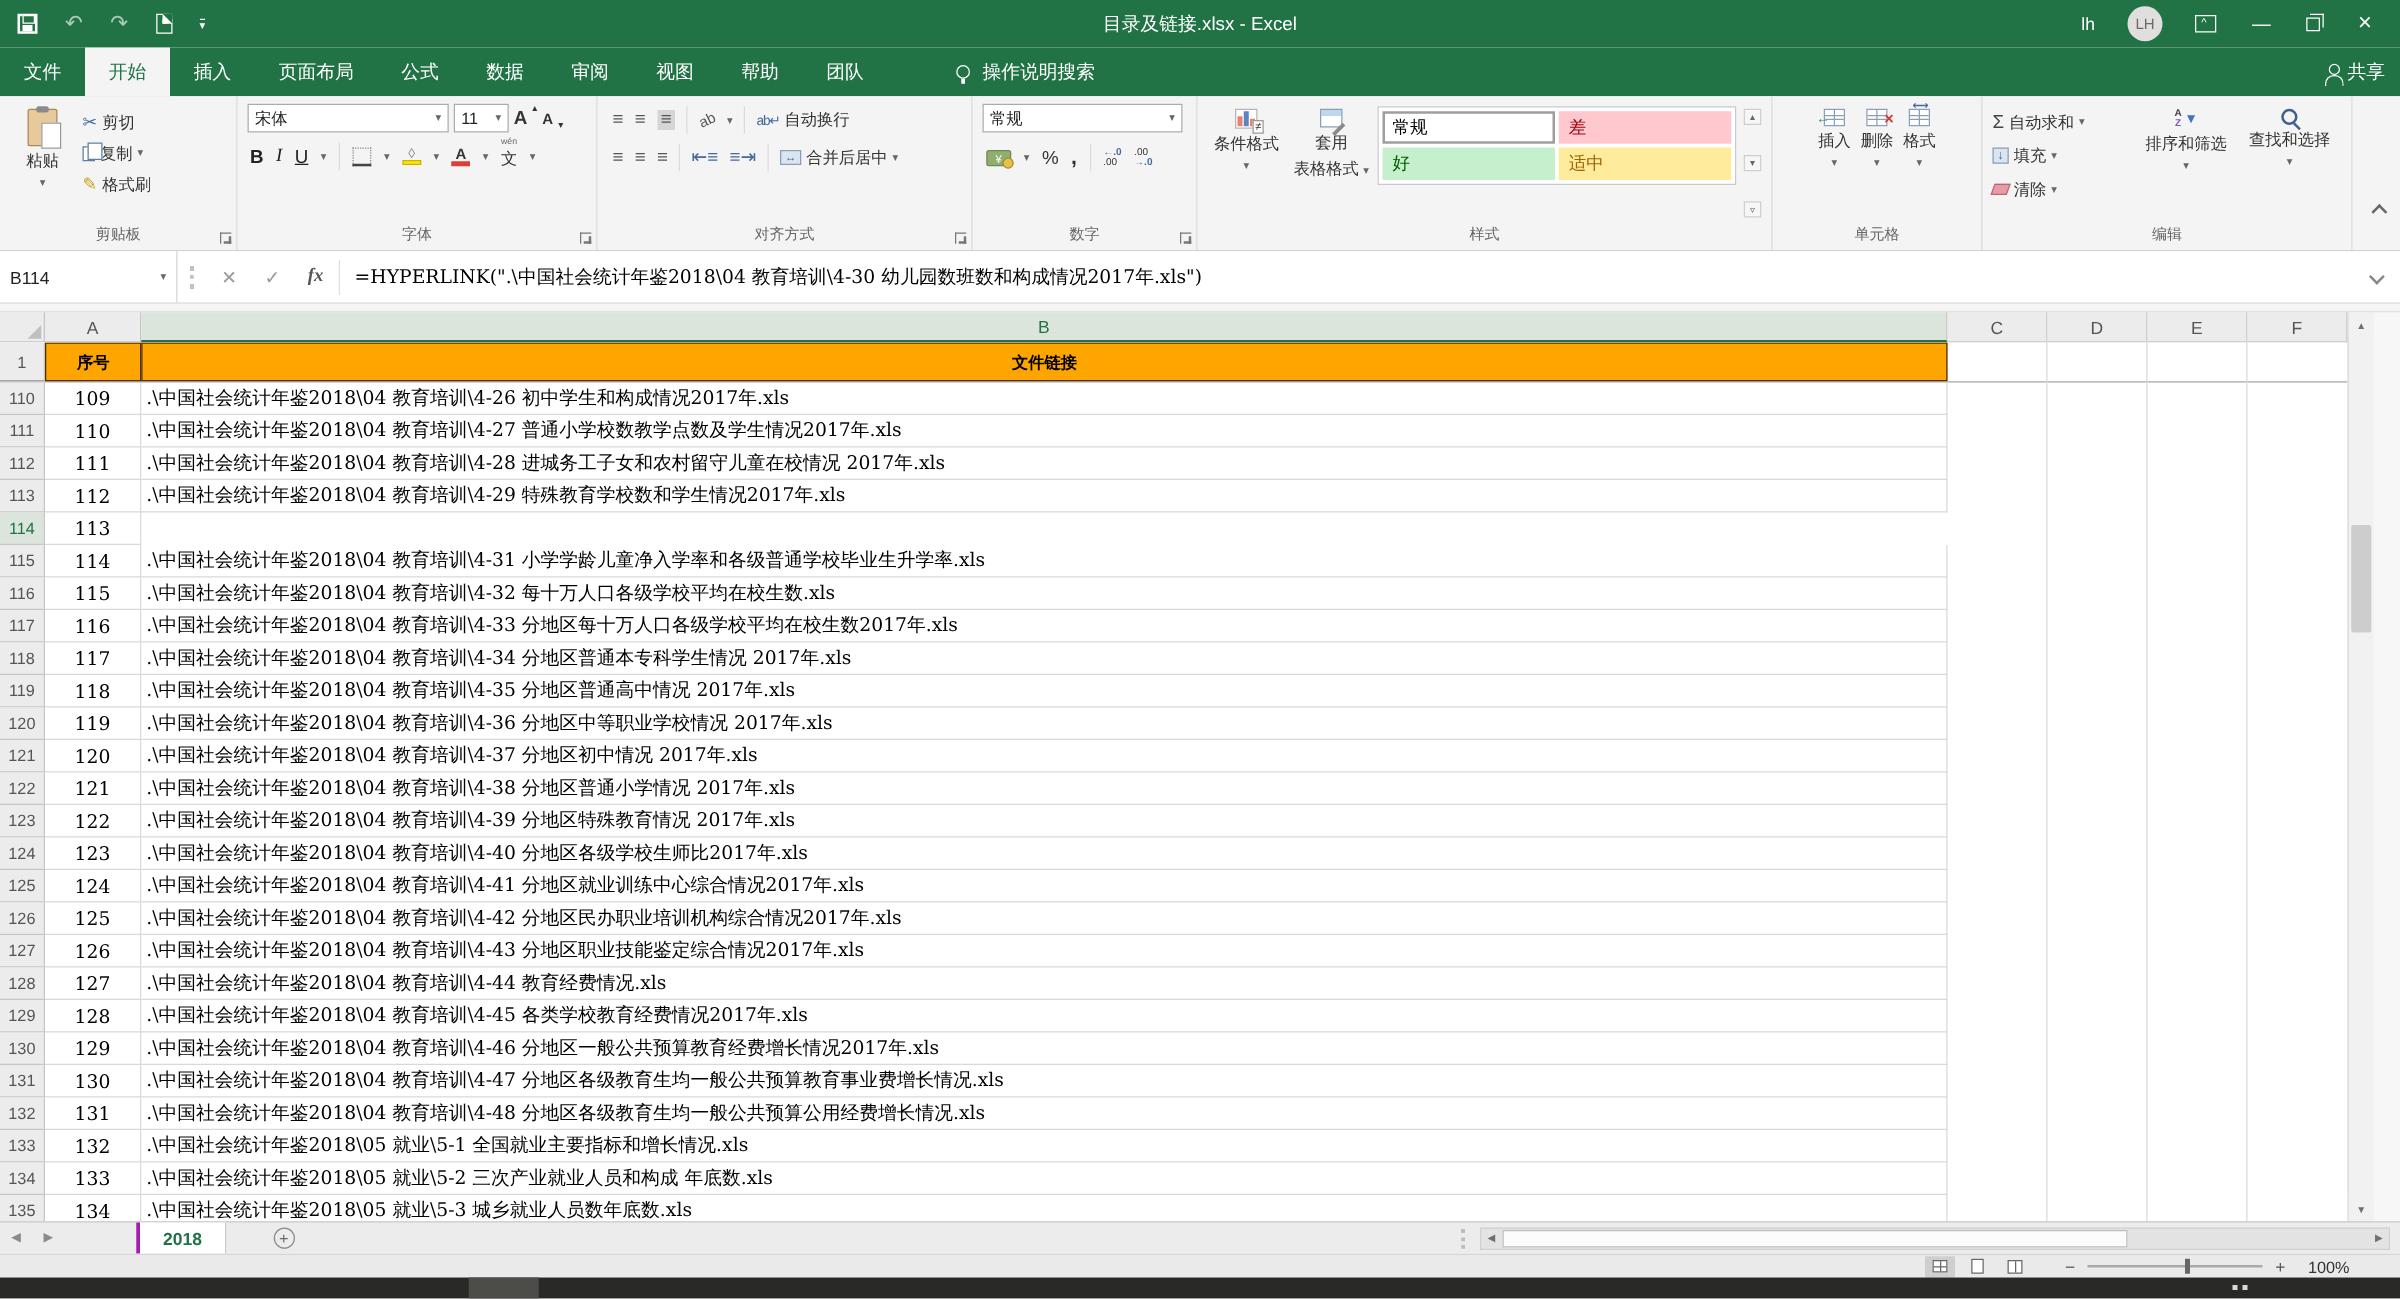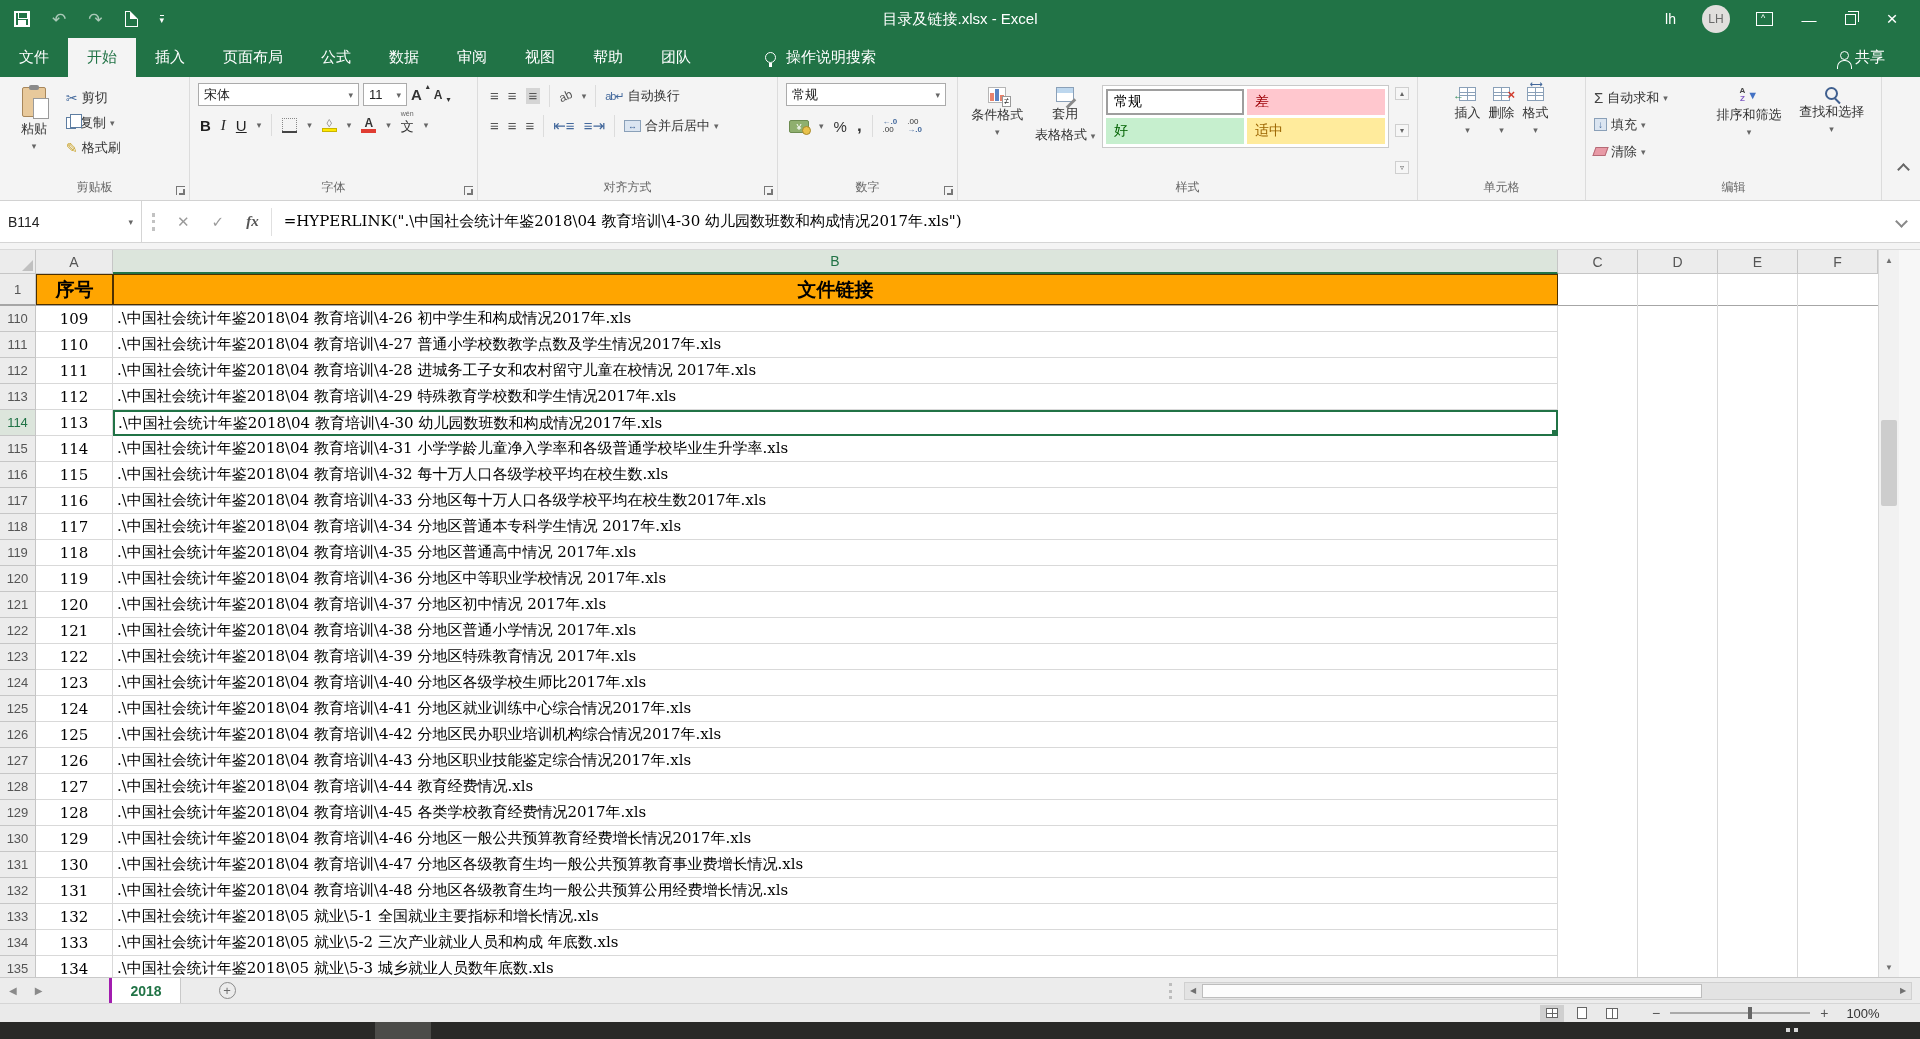--- a/index.html
+++ b/index.html
@@ -26,21 +26,21 @@
   .i-restore { width:11px; height:11px; border:1.5px solid #fff; position:relative; }
   .i-restore::before { content:""; position:absolute; left:2px; top:-4px; width:10px; height:10px; border:1.5px solid #fff; border-bottom:none; border-left:none; }
 
   
   .tabrow { position:absolute; left:0; top:38px; width:1920px; height:39px; background:#217346; display:flex; align-items:stretch; color:#fff; }
   .rtab { padding:0 19px; font-size:15px; display:flex; align-items:center; }
   .rtab.active { background:#F4F4F4; color:#217346; }
   .searchbox { display:flex; align-items:center; gap:10px; margin-left:55px; font-size:15px; }
   .i-bulb { width:11px; height:11px; border:1.5px solid #fff; border-radius:50%; position:relative; }
   .i-bulb::after { content:""; position:absolute; left:2.5px; bottom:-5px; width:3px; height:4px; background:#fff; }
-  .share { margin-left:auto; display:flex; align-items:center; gap:7px; padding-right:35px; font-size:15px; }
+  .share { margin-left:auto; display:flex; align-items:center; gap:7px; padding-right:12px; font-size:15px; }
   .i-person { width:10px; height:10px; position:relative; margin-top:8px; }
   .i-person::before { content:""; position:absolute; left:2px; top:-6px; width:7px; height:7px; border:1.5px solid #fff; border-radius:50%; }
   .i-person::after { content:""; position:absolute; left:-1px; top:3px; width:13px; height:8px; border:1.5px solid #fff; border-radius:7px 7px 0 0; border-bottom:none; }
 
   
   .ribbon { position:absolute; left:0; top:77px; width:1920px; height:124px; background:#F4F4F4; border-bottom:1px solid #D2D2D2; display:flex; }
   .rgroup { position:relative; height:100%; border-right:1px solid #DCDCDC; padding:6px 8px 22px 8px; }
   .glabel { position:absolute; bottom:4px; left:0; right:0; text-align:center; font-size:12px; color:#666; }
   .launcher { position:absolute; right:4px; bottom:5px; width:9px; height:9px; border-left:1px solid #777; border-top:1px solid #777; }
   .launcher::after { content:""; position:absolute; right:0px; bottom:0px; width:4px; height:4px; border-right:2px solid #777; border-bottom:2px solid #777; }
@@ -165,21 +165,21 @@
   .vline { position:absolute; top:0; bottom:0; width:1px; background:#D9D9D9; }
   .grow, .hrow { display:flex; width:1878px; }
   .grow { height:26px; }
   .hrow { height:32px; border-bottom:1px solid #A6A6A6; }
   .rh { width:36px; background:#ECECEC; border-right:1px solid #C6C6C6; border-bottom:1px solid #C6C6C6; font-size:13px; color:#555; display:flex; align-items:center; justify-content:center; flex:none; }
   .rh.selrh { background:#DCE5DC; color:#217346; }
   .ca { width:77px; border-right:1px solid #D9D9D9; border-bottom:1px solid #D9D9D9; font-family:"DejaVu Serif","Liberation Serif",serif; font-size:15px; color:#000; display:flex; align-items:center; justify-content:center; flex:none; }
   .cb { width:1445px; border-right:1px solid #D9D9D9; border-bottom:1px solid #D9D9D9; font-family:"DejaVu Serif","Liberation Serif",serif; font-size:15px; color:#000; display:flex; align-items:center; padding-left:4px; white-space:nowrap; overflow:hidden; flex:none; position:relative; }
   .cb.selcell { border:2px solid #217346; padding-left:3px; }
   .fillhandle { position:absolute; right:-1px; bottom:-1px; width:6px; height:6px; background:#217346; border:1px solid #fff; }
-  .hrow .ca, .hrow .cb { background:#FFA500; font-weight:bold; border:1px solid #4d3000; justify-content:center; font-size:19px; padding-left:0; }
+  .hrow .ca, .hrow .cb { background:#FFA500; font-weight:bold; border:1px solid #4d3000; justify-content:center; font-size:13px; padding-left:0; }
   .hrow .rh { border-bottom:1px solid #A6A6A6; }
 
   
   .vscroll { position:absolute; left:1878px; top:250px; width:21px; height:727px; background:#F1F1F1; border-left:1px solid #D8D8D8; }
   .vs-up, .vs-dn { position:absolute; left:0; width:100%; height:20px; font-size:8px; color:#707070; display:flex; align-items:center; justify-content:center; background:#F1F1F1; }
   .vs-up { top:0; } .vs-dn { bottom:0; }
   .vs-thumb { position:absolute; left:2px; width:16px; top:170px; height:86px; background:#CDCDCD; border-radius:2px; }
   .rightsliver { position:absolute; left:1899px; top:250px; width:21px; height:727px; background:#F7F7F7; }
 
   
@@ -513,21 +513,20 @@
         <div class="cb">.\中国社会统计年鉴2018\04 教育培训\4-28 进城务工子女和农村留守儿童在校情况 2017年.xls</div>
       </div>
       <div class="grow">
         <div class="rh">113</div>
         <div class="ca">112</div>
         <div class="cb">.\中国社会统计年鉴2018\04 教育培训\4-29 特殊教育学校数和学生情况2017年.xls</div>
       </div>
       <div class="grow">
         <div class="rh selrh">114</div>
         <div class="ca">113</div>
-        <div class="cb selcell">.\中国社会统计年鉴2018\04 教育培训\4-30 幼儿园数班数和构成情况2017年.xls<div class="fillhandle"></div></div>
       </div>
       <div class="grow">
         <div class="rh">115</div>
         <div class="ca">114</div>
         <div class="cb">.\中国社会统计年鉴2018\04 教育培训\4-31 小学学龄儿童净入学率和各级普通学校毕业生升学率.xls</div>
       </div>
       <div class="grow">
         <div class="rh">116</div>
         <div class="ca">115</div>
         <div class="cb">.\中国社会统计年鉴2018\04 教育培训\4-32 每十万人口各级学校平均在校生数.xls</div>

